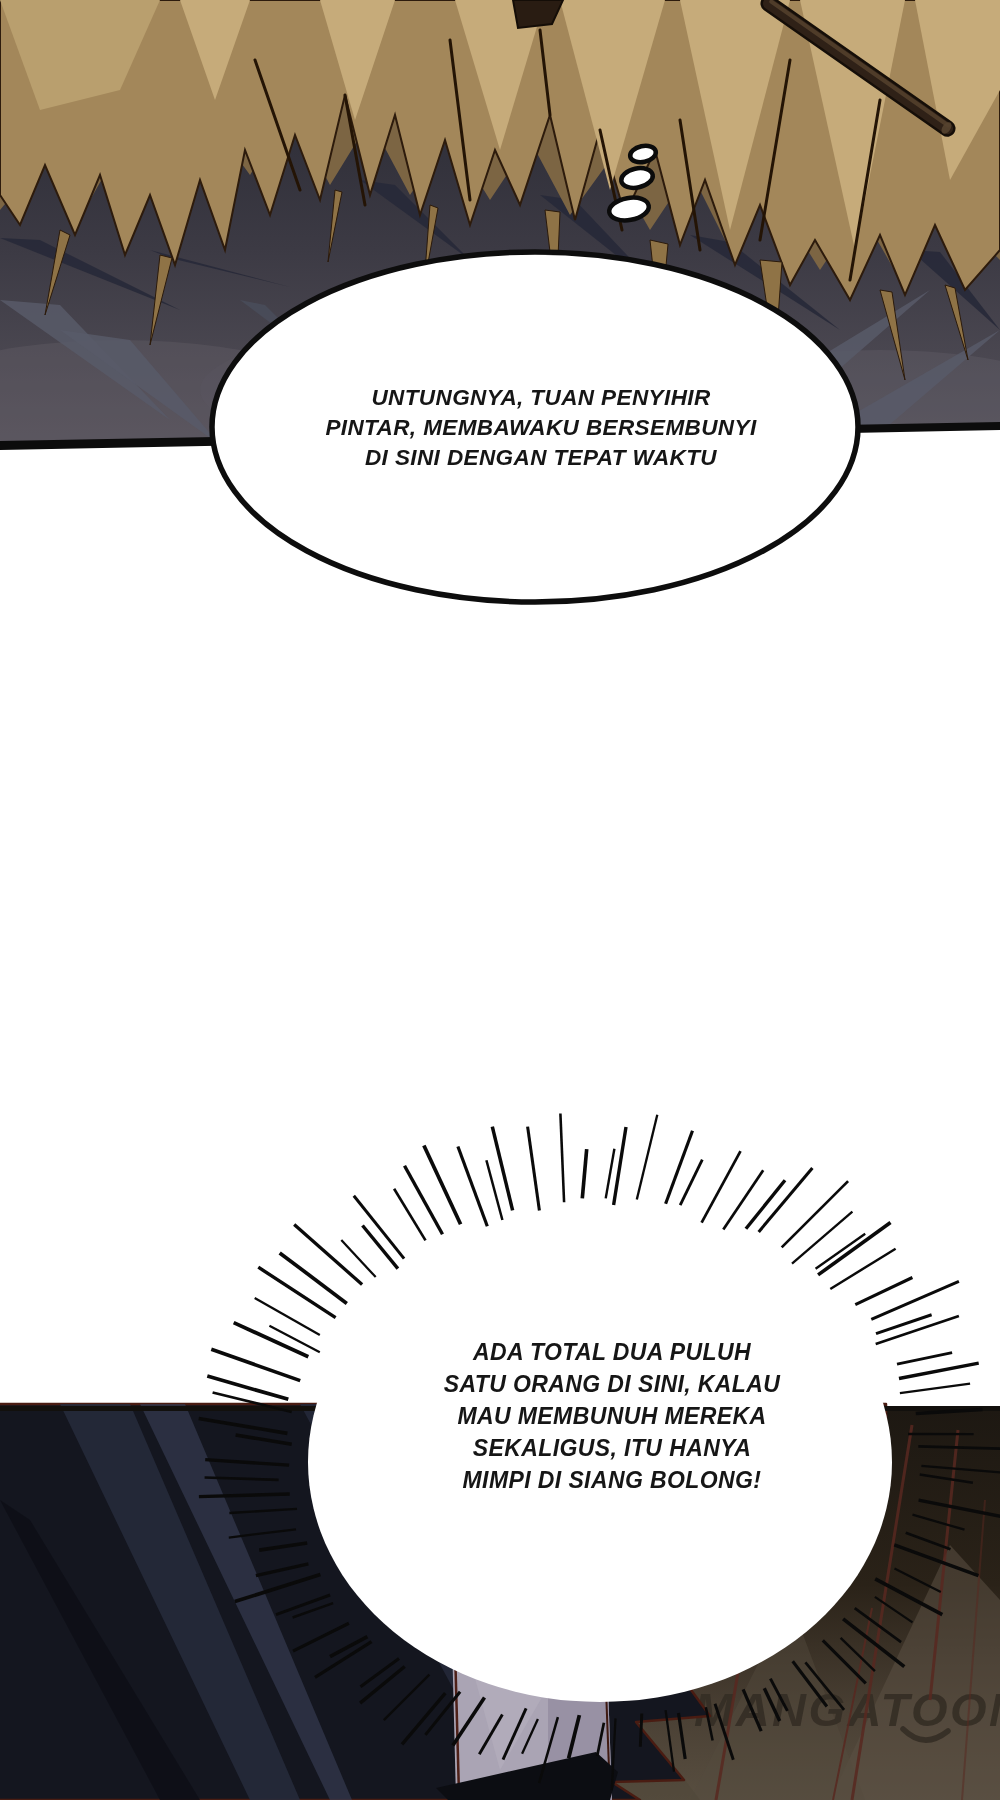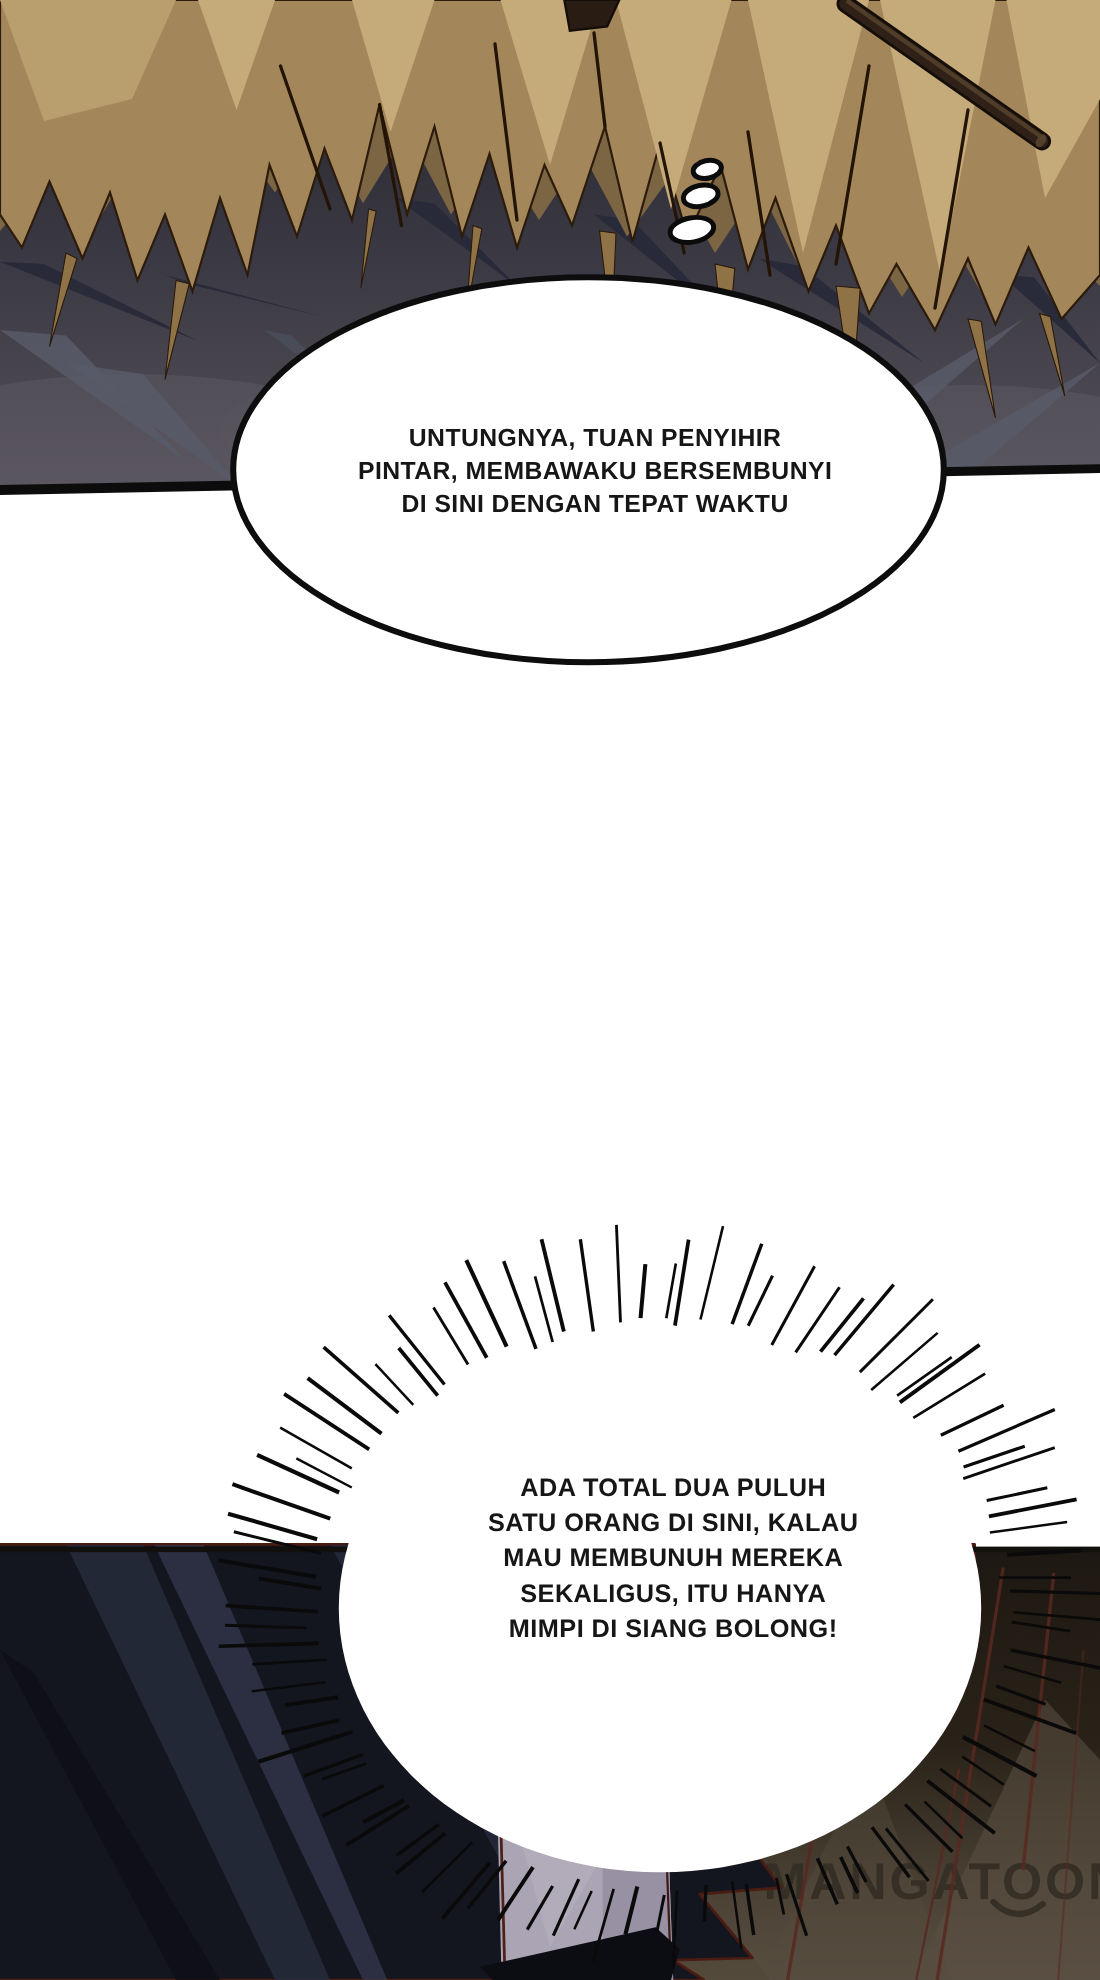--- a/index.html
+++ b/index.html
@@ -1,17 +1,17 @@
 <!DOCTYPE html>
 <html><head>
 <meta charset="utf-8">
 <style>
   html,body{margin:0;padding:0;background:#ffffff;}
   .page{position:relative;width:1000px;height:1800px;overflow:hidden;background:#fff;
-        font-family:"Liberation Sans", sans-serif;}
+        font-family:"Liberation Sans", sans-serif;font-style:italic;}
   svg{position:absolute;left:0;top:0;display:block;}
   text.bubble-line{font-family:"Liberation Sans", sans-serif;font-weight:700;
         fill:#161616;letter-spacing:.4px;}
   text.b1{font-size:22.5px;}
   text.b2{font-size:23px;}
   text.watermark{font-family:"Liberation Sans", sans-serif;font-weight:700;
         font-size:47px;letter-spacing:2.5px;fill:#352e25;opacity:.92;}
 </style>
 </head>
 <body>

